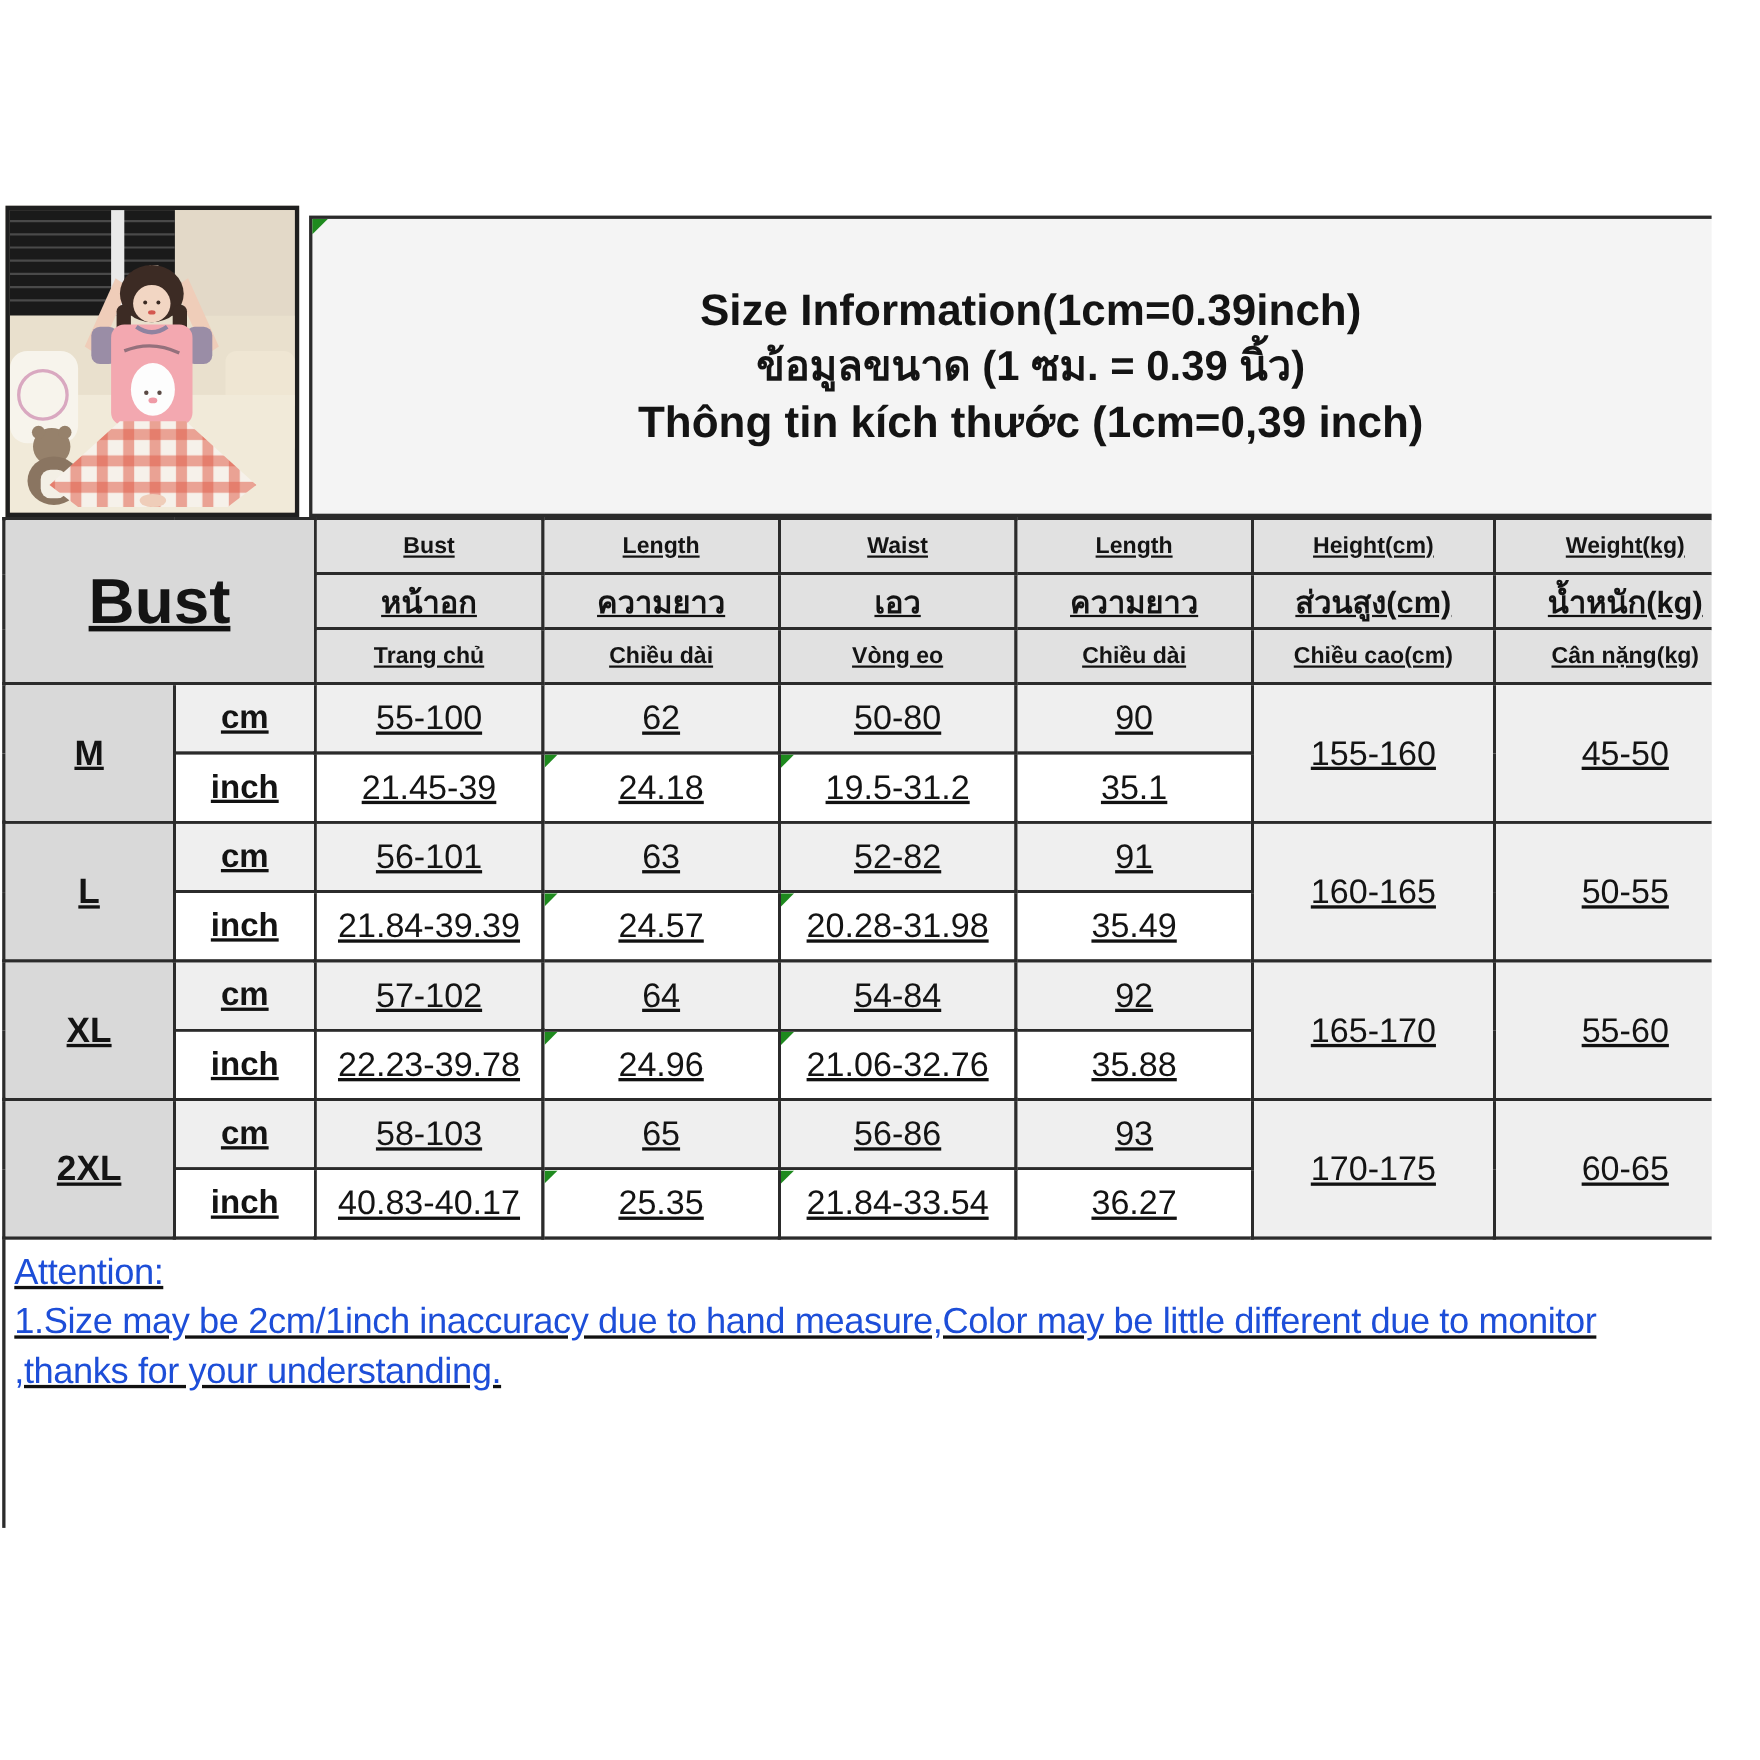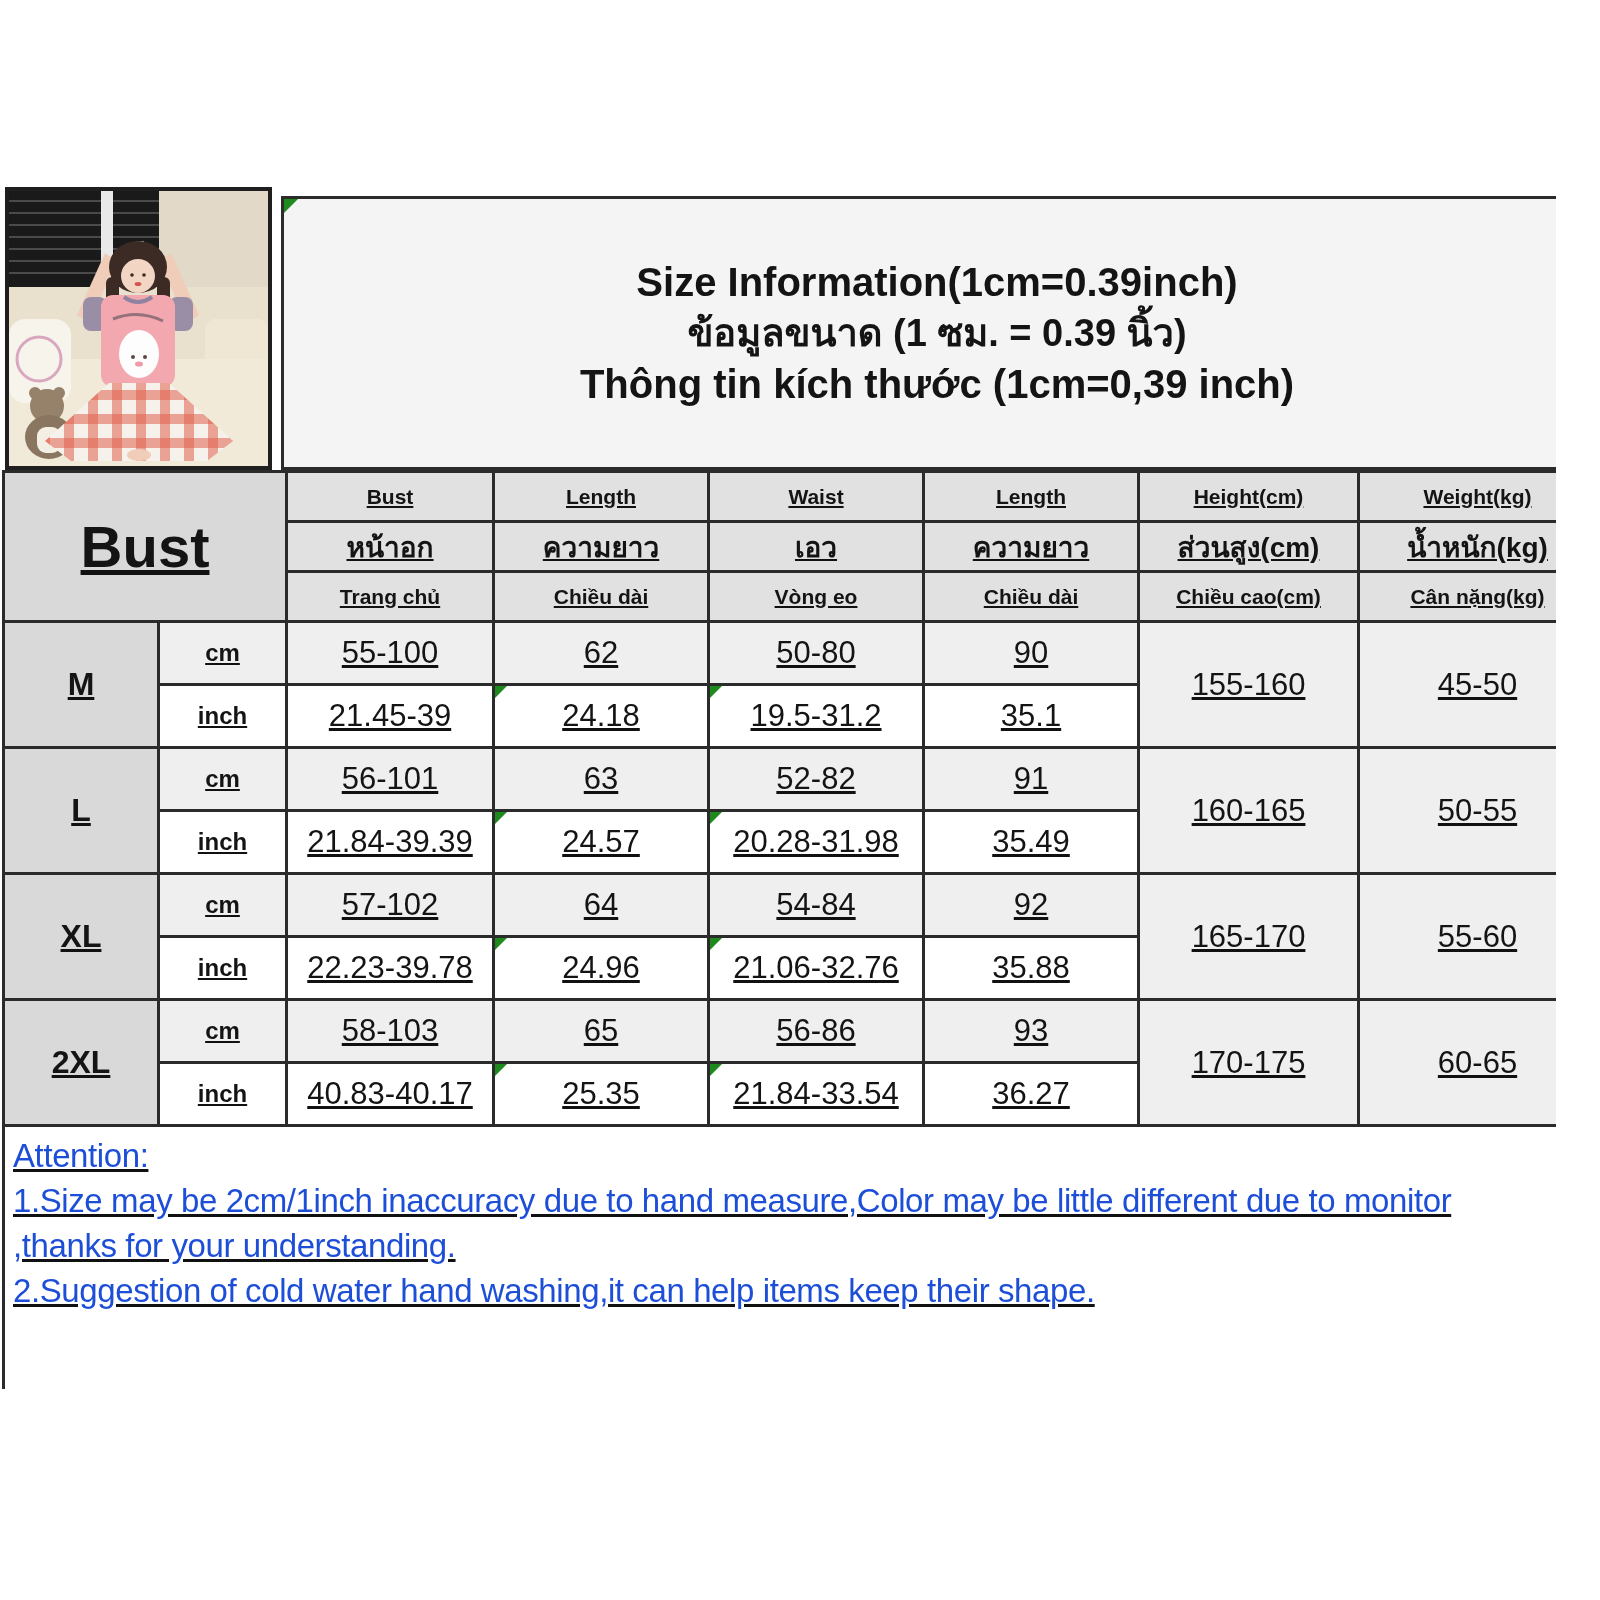--- a/index.html
+++ b/index.html
@@ -26,21 +26,21 @@
   table.size-table th, table.size-table td {
     border:3px solid #2b2b2b; text-align:center; vertical-align:middle;
     padding:0; position:relative; overflow:hidden; color:#141414;
   }
   tr.hrow  { height:50px; }
   tr.drow  { height:63px; }
   .hdr     { background:#e1e1e1; font-weight:bold; font-size:21px; }
   .hdr.th  { font-size:28px; }
   .corner  { background:#d9d9d9; font-weight:bold; font-size:58px; }
   .szlabel { background:#d9d9d9; font-weight:bold; font-size:32px; }
-  .unit    { font-weight:bold; font-size:24px; }
+  .unit    { font-weight:bold; font-size:30px; }
   .cmrow   { background:#efefef; }
   .inchrow { background:#ffffff; }
   .val     { font-weight:normal; font-size:31px; }
   .merged  { background:#efefef; font-size:31px; font-weight:normal; }
   td .gtri { border-top-width:12px; border-right-width:12px; }
 
   
   .attention { margin-left:2px; width:1560px; min-height:262px; border-left:3px solid #2b2b2b;
                box-sizing:border-box; padding:6px 0 0 8px; }
   .attention .line { font-size:33px; line-height:45px; letter-spacing:-0.4px; color:#1d4ed8; }
@@ -238,16 +238,15 @@
         <td class="val inchrow"><span class="gtri"></span>25.35</td>
         <td class="val inchrow"><span class="gtri"></span>21.84-33.54</td>
         <td class="val inchrow">36.27</td>
       </tr>
     </tbody>
   </table>
 
   <div class="attention">
     <div class="line">Attention:</div>
     <div class="line">1.Size may be 2cm/1inch inaccuracy due to hand measure,Color may be little different due to monitor ,thanks for your understanding.</div>
-    <div class="line">2.Suggestion of cold water hand washing,it can help items keep their shape.</div>
   </div>
 
 </div>
 
 </body></html>

